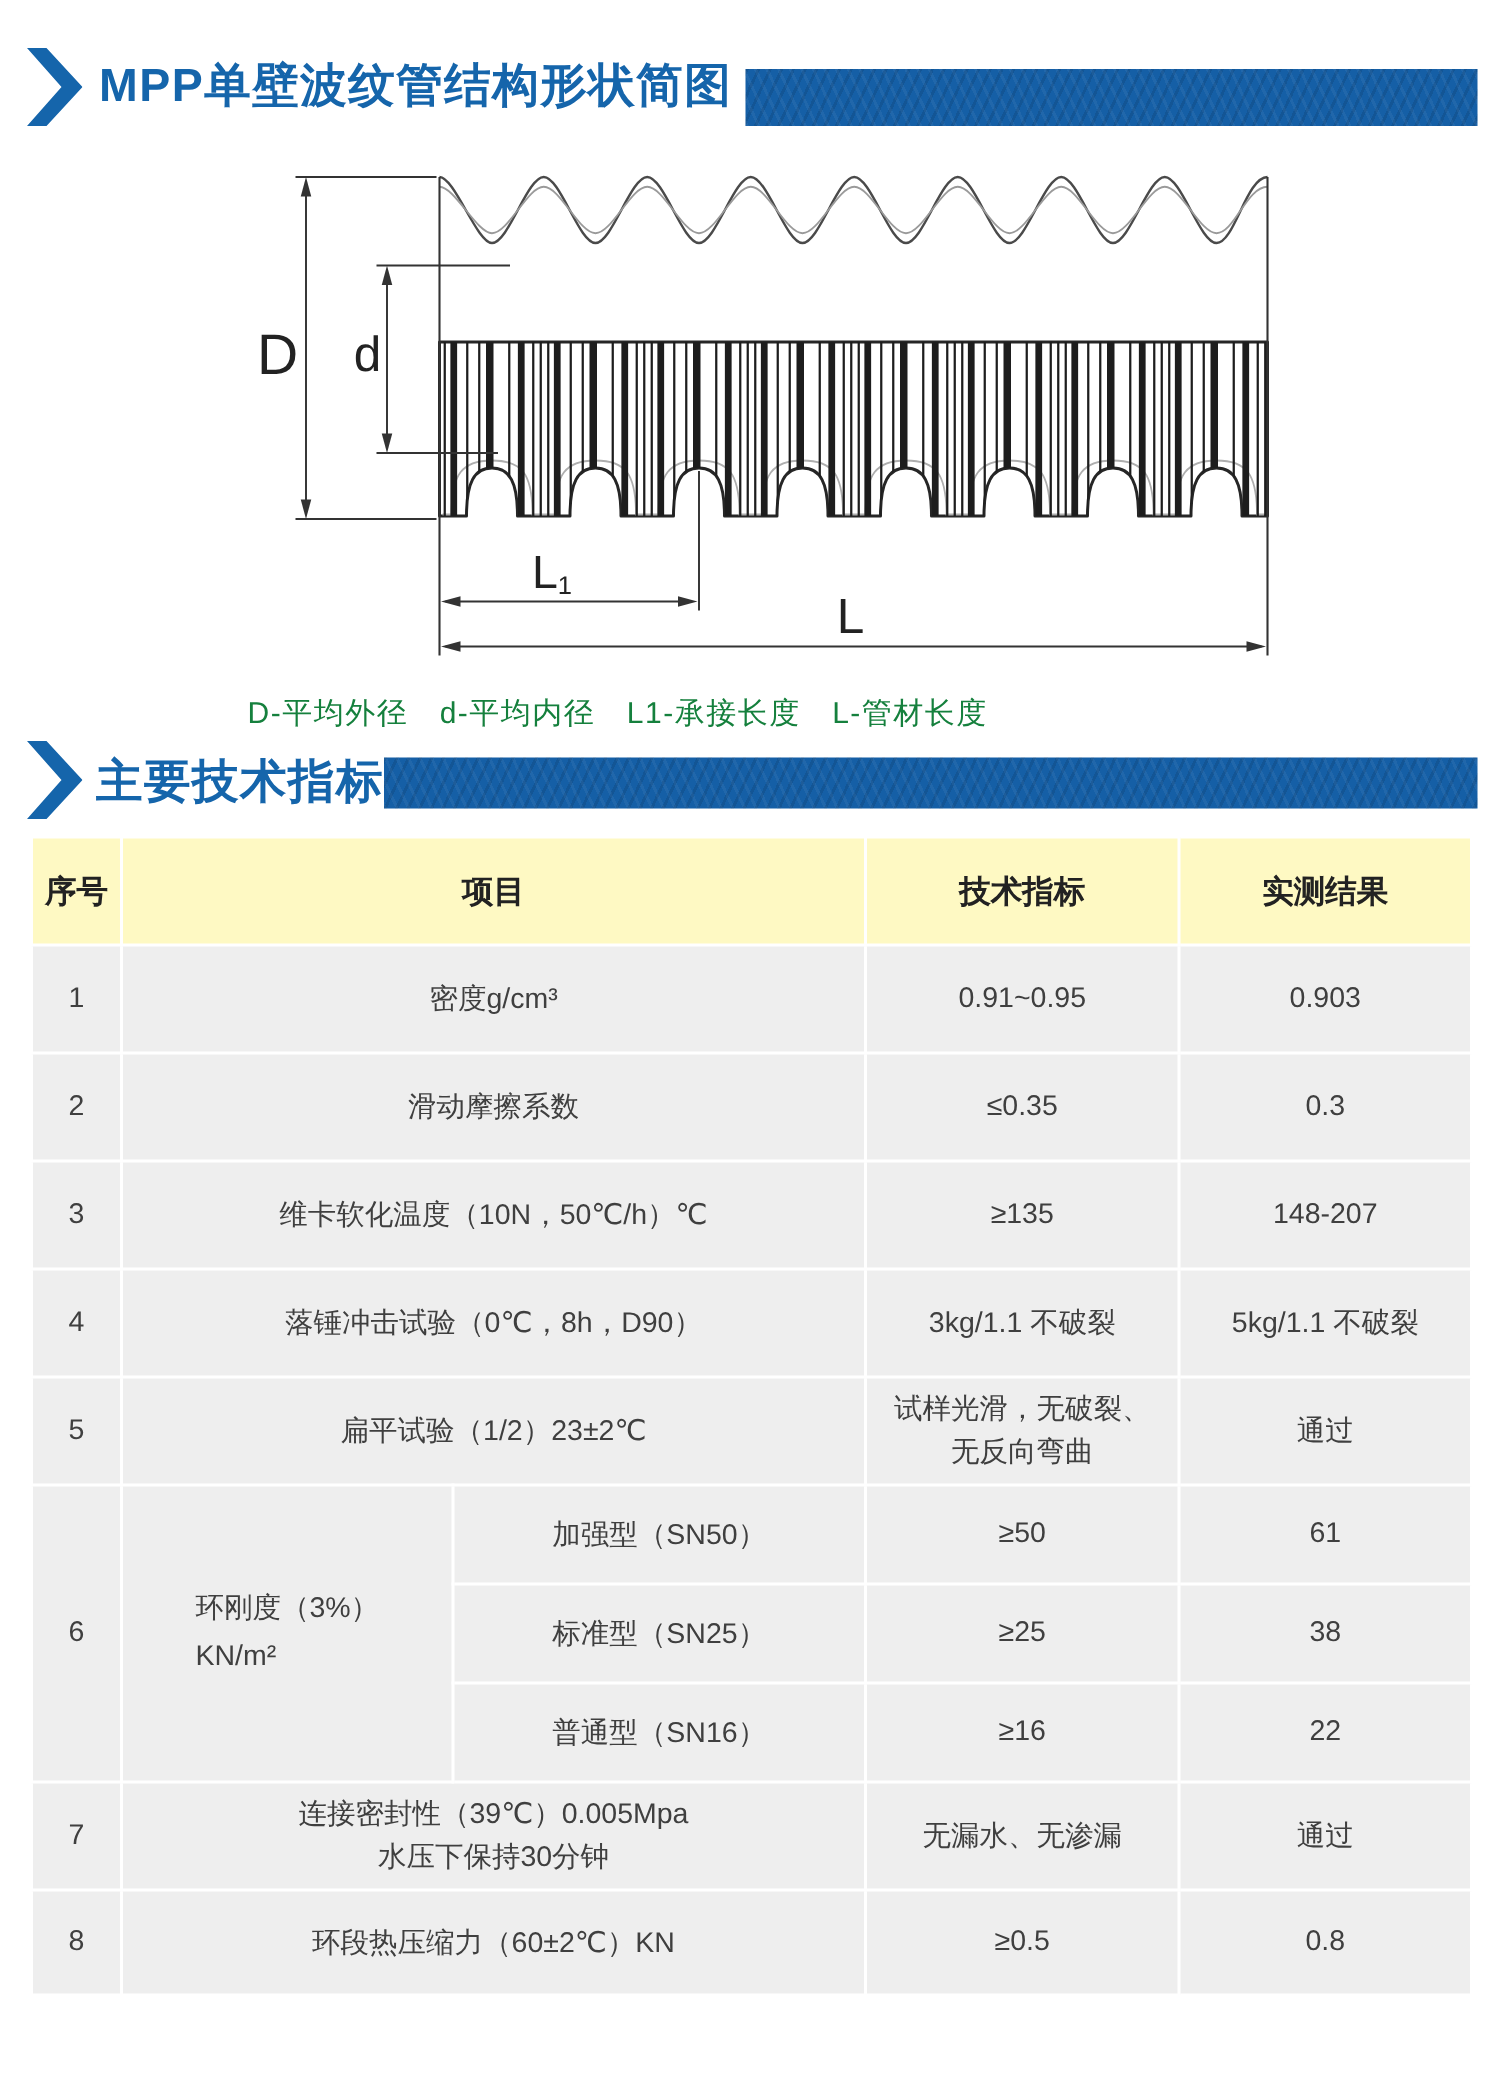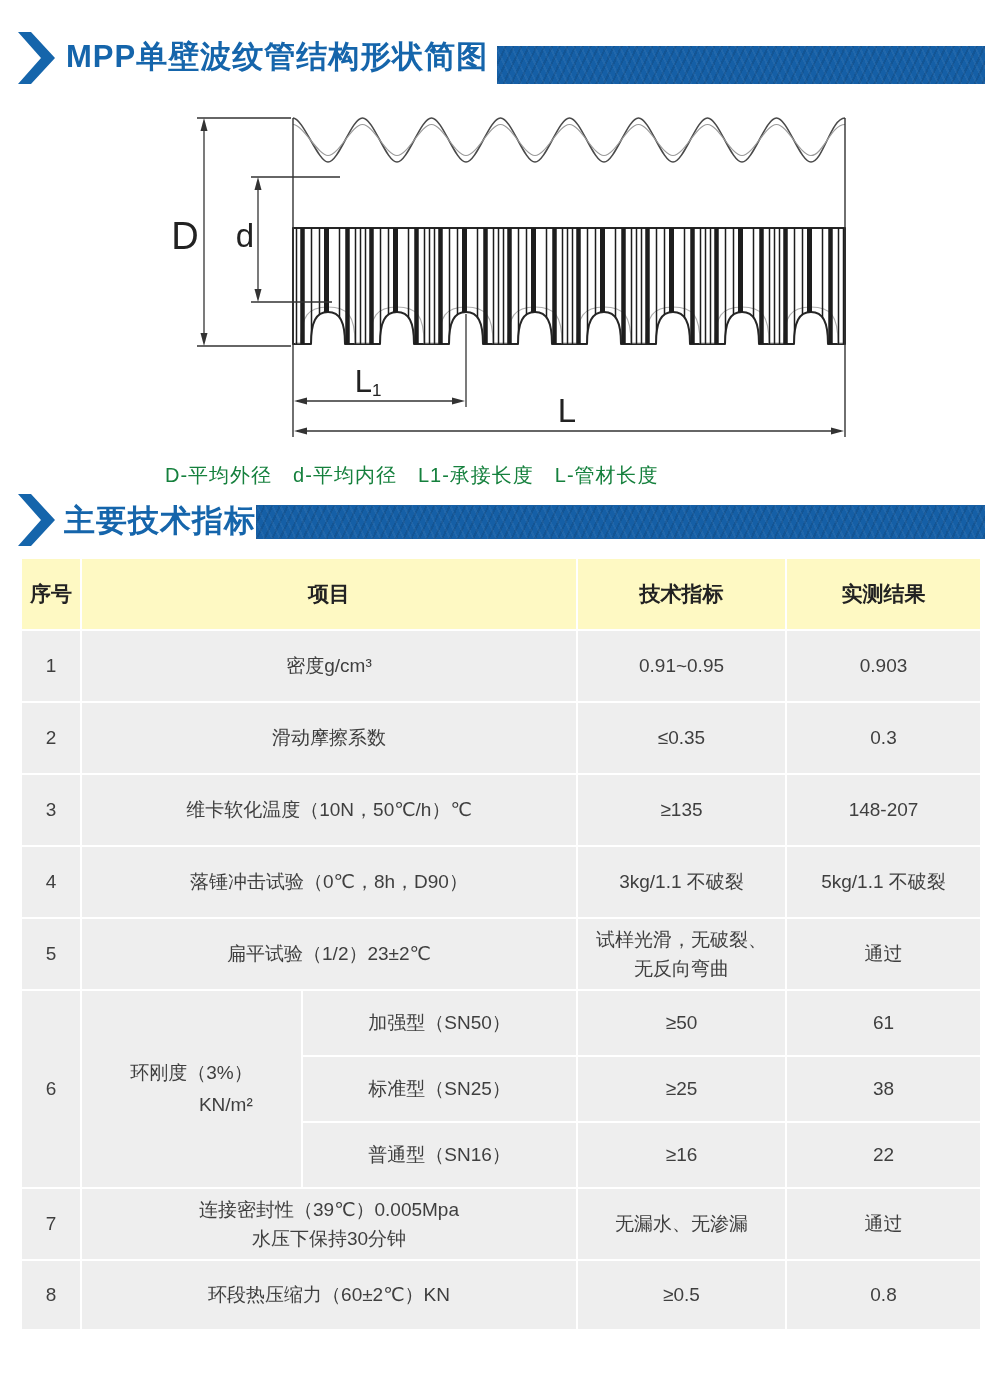--- a/index.html
+++ b/index.html
@@ -223,21 +223,21 @@
         <td class="num">5</td>
         <td colspan="2">扁平试验（1/2）23±2℃</td>
         <td>
           <span class="blk"><span>试样光滑，无破裂、</span><br><span>无反向弯曲</span></span>
         </td>
         <td>通过</td>
       </tr>
       <tr class="rs">
         <td class="num" rowspan="3">6</td>
         <td rowspan="3">
-          <span class="blk c2l" style="text-align:right;"><span>环刚度（3%）</span><br><span>KN/m²</span></span>
+          <span class="blk c2l" style="text-align:left;"><span>环刚度（3%）</span><br><span>KN/m²</span></span>
         </td>
         <td>加强型（SN50）</td>
         <td>≥50</td>
         <td>61</td>
       </tr>
       <tr class="rs">
         <td>标准型（SN25）</td>
         <td>≥25</td>
         <td>38</td>
       </tr>

